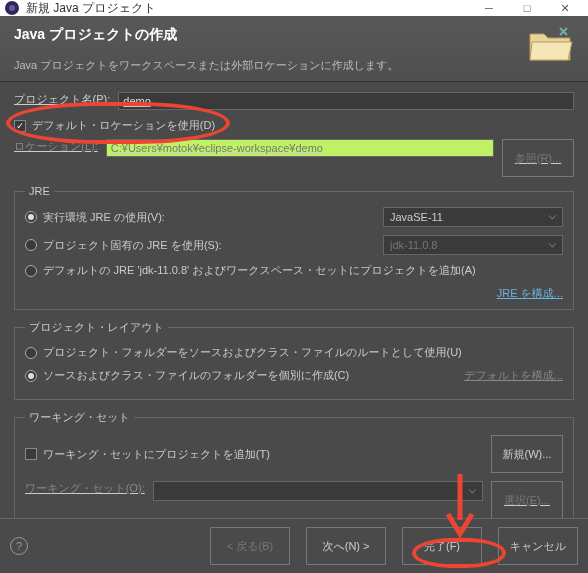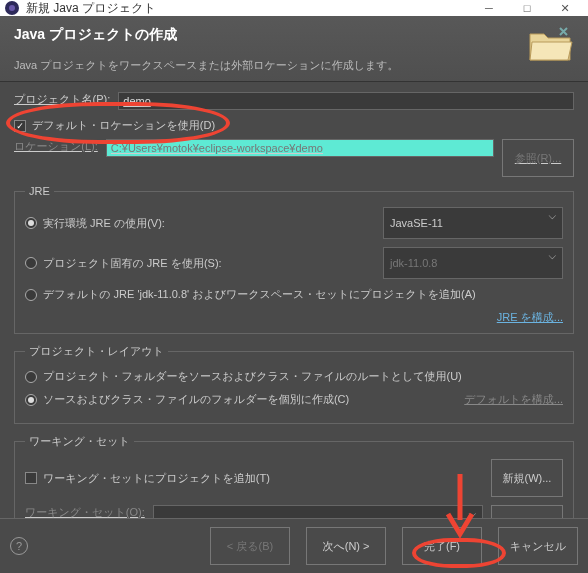--- a/index.html
+++ b/index.html
@@ -9,29 +9,29 @@
 .titlebar .title { flex: 1; font-size: 12px; }
 .titlebar .winbtn { width: 38px; height: 26px; display: flex; align-items: center; justify-content: center; color: #555; cursor: pointer; }
 .header { background: linear-gradient(#585858,#4f4f4f); padding: 10px 14px 8px; border-bottom: 1px solid #333; position: relative; }
 .header h1 { font-size: 14px; color: #fff; font-weight: bold; }
 .header p { font-size: 11px; color: #bbb; margin-top: 14px; }
 .header .foldericon { position: absolute; right: 14px; top: 8px; }
 .content { padding: 10px 14px; }
 .row { display: flex; align-items: flex-start; margin-bottom: 8px; gap: 8px; text-decoration: underline; }
 .row label { font-size: 11px; color: #ccc; }
 .row input[type=text] { flex: 1; background: #3a3a3a; border: 1px solid #666; color: #ddd; padding: 2px 4px; font-size: 11px; height: 18px; }
-.row input[type=text].disabled { color: #777; background: #5eead4; }
+.row input[type=text].disabled { color: #777; background: #bef264; }
 .checkbox { display: flex; align-items: center; gap: 6px; margin-bottom: 6px; }
 .checkbox .box { width: 12px; height: 12px; background: #3a3a3a; border: 1px solid #888; display: flex; align-items: center; justify-content: center; font-size: 9px; color: #fff; }
 fieldset { border: 1px solid #666; margin-bottom: 10px; padding: 10px 10px 8px; position: relative; }
 legend { padding: 0 4px; font-size: 11px; color: #ccc; }
 .radio { display: flex; align-items: center; gap: 6px; margin-bottom: 8px; }
 .radio .dot { width: 12px; height: 12px; border-radius: 50%; border: 1px solid #aaa; background: #3a3a3a; display: flex; align-items: center; justify-content: center; }
 .radio .dot.on::after { content: ""; width: 6px; height: 6px; border-radius: 50%; background: #ddd; }
-.select { background: #3a3a3a; border: 1px solid #666; color: #ccc; padding: 2px 20px 2px 6px; font-size: 11px; height: 32px; position: relative; min-width: 180px; display: flex; align-items: center; }
+.select { background: #3a3a3a; border: 1px solid #666; color: #ccc; padding: 2px 20px 2px 6px; font-size: 11px; height: 20px; position: relative; min-width: 180px; display: flex; align-items: center; }
 .select::after { content: "⌵"; position: absolute; right: 6px; top: 2px; font-size: 10px; color: #aaa; }
 .select.disabled { color: #777; }
 .btn { background: #4a4a4a; border: 1px solid #777; color: #ccc; padding: 3px 10px; font-size: 11px; cursor: pointer; min-width: 72px; text-align: center; height: 38px; display: flex; align-items: center; justify-content: center; }
 .btn.disabled { color: #777; cursor: default; }
 .link { color: #6bb3e0; text-decoration: underline; font-size: 11px; cursor: pointer; }
 .link.disabled { color: #888; }
 .jre-row { display: flex; align-items: center; margin-bottom: 8px; }
 .jre-row .radio { flex: 1; margin-bottom: 0; }
 .linkrow { text-align: right; margin-top: 2px; }
 .footer { position: absolute; bottom: 0; left: 0; right: 0; background: #4a4a4a; border-top: 1px solid #666; padding: 8px 10px; display: flex; align-items: center; }

